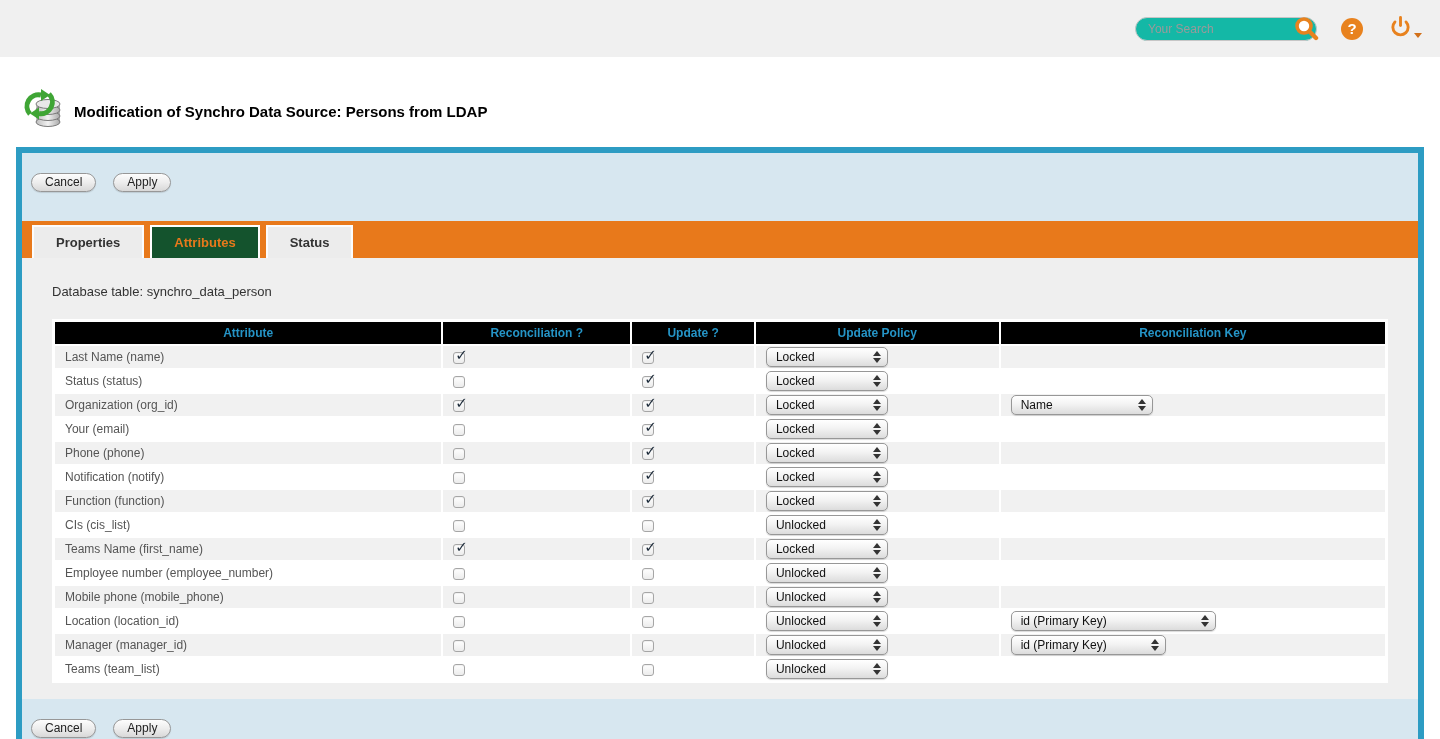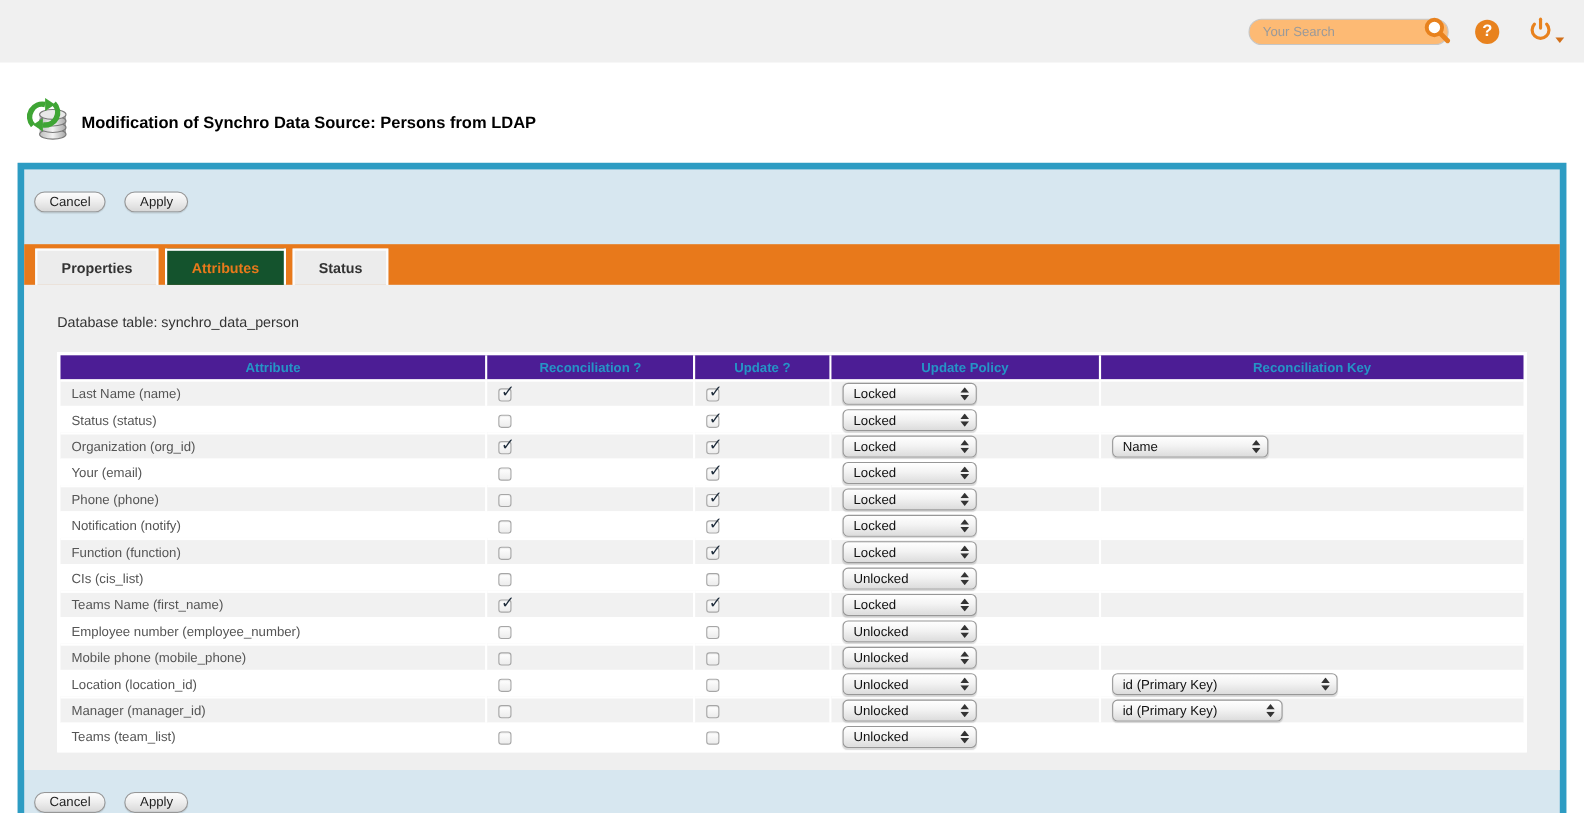--- a/index.html
+++ b/index.html
@@ -11,21 +11,21 @@
     --topbar-grey:#F0F0F0;
   }
   *{margin:0;padding:0;box-sizing:border-box;}
   html,body{width:1440px;height:739px;overflow:hidden;background:#fff;
     font-family:"Liberation Sans","DejaVu Sans",sans-serif;color:#222;}
   
   .topbar{height:57px;background:var(--topbar-grey);display:flex;align-items:center;
     justify-content:flex-end;padding-right:18px;}
   .search-wrap{display:flex;align-items:center;}
   .search-input{width:182px;height:24px;border:1px solid #C6C6C6;border-radius:13px;
-    background:#fdba74;padding:0 26px 0 12px;font-size:12px;color:#333;outline:none;
+    background:#14b8a6;padding:0 26px 0 12px;font-size:12px;color:#333;outline:none;
     font-family:inherit;}
   .search-input::placeholder{color:#9a9a9a;}
   .mag{margin-left:-24px;position:relative;top:1px;}
   .help-circle{width:22px;height:22px;border-radius:50%;background:var(--accent);
     color:#fff;font-weight:bold;font-size:15px;display:flex;align-items:center;
     justify-content:center;margin-left:22px;cursor:pointer;}
   .power-wrap{display:flex;align-items:flex-end;margin-left:26px;cursor:pointer;}
   .caret-down{width:0;height:0;border-left:4px solid transparent;border-right:4px solid transparent;
     border-top:5px solid #d2701a;margin-left:2px;margin-bottom:4px;}
   
@@ -40,21 +40,21 @@
     box-shadow:0 1px 1px rgba(0,0,0,.12);cursor:pointer;line-height:13px;}
   .tabbar{background:#E8791B;height:37px;display:flex;align-items:flex-end;padding-left:10px;gap:6px;margin-top:19px;}
   .tab{height:33px;padding:0 22px;display:flex;align-items:center;font-size:13px;font-weight:bold;
     color:#333;background:#ECECEC;border:2px solid rgba(255,255,255,.85);border-bottom:none;cursor:pointer;}
   .tab.active{background:#14532d;color:#E8791B;border-color:#fff;}
   .panel{background:var(--panel-grey);padding:26px 30px 16px 30px;}
   .db-label{font-size:13px;color:#333;}
   
   .attr-table{width:100%;border-collapse:separate;border-spacing:0;margin-top:20px;
     border:3px solid #fff;background:#fff;}
-  .attr-table th{background:#4c1d95;color:var(--header-blue);font-size:12px;font-weight:bold;
+  .attr-table th{background:#000000;color:var(--header-blue);font-size:12px;font-weight:bold;
     text-align:center;height:22px;border-right:2px solid #fff;padding:0 4px;}
   .attr-table th:last-child{border-right:none;}
   .attr-table td{font-size:12px;color:#555;height:24px;border-top:2px solid #fff;
     border-right:2px solid #fff;padding:0 4px 0 10px;vertical-align:middle;}
   .attr-table td:last-child{border-right:none;}
   .attr-table tbody tr:nth-child(odd) td{background:#F1F1F1;}
   .attr-table tbody tr:nth-child(even) td{background:#FFFFFF;}
   .col-attr{width:29.2%;}
   .col-recon{width:14.2%;}
   .col-update{width:9.3%;}

